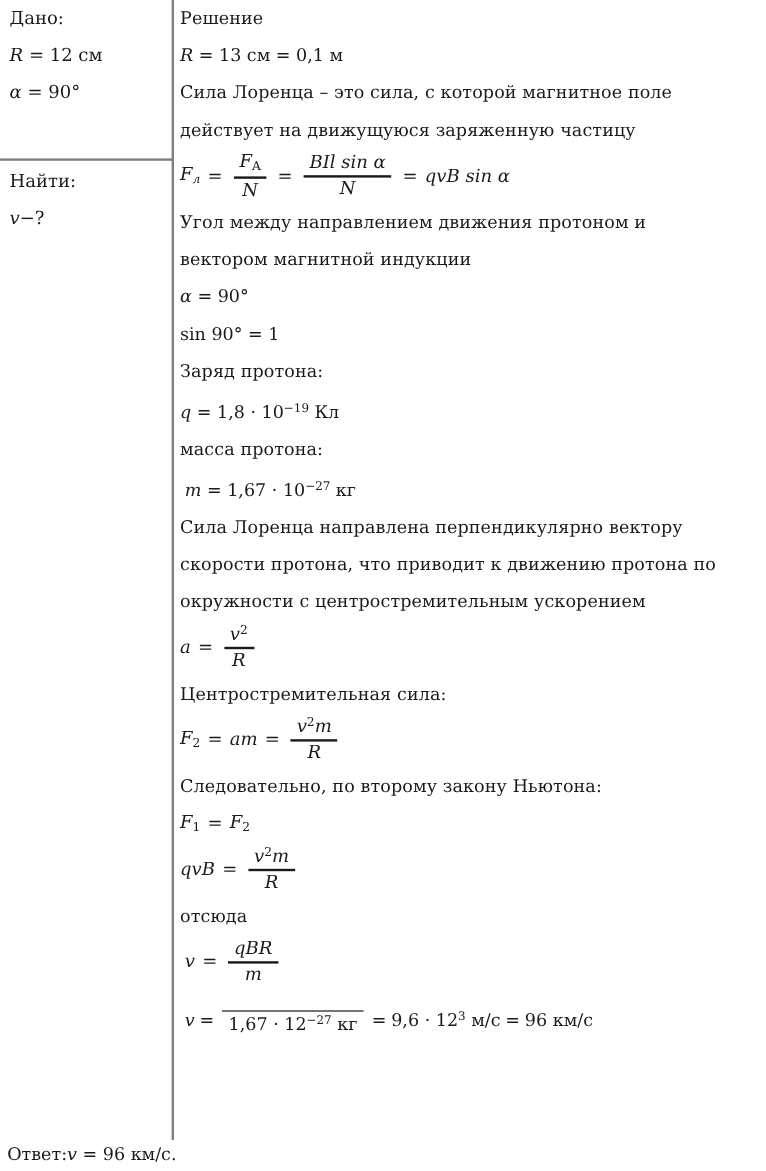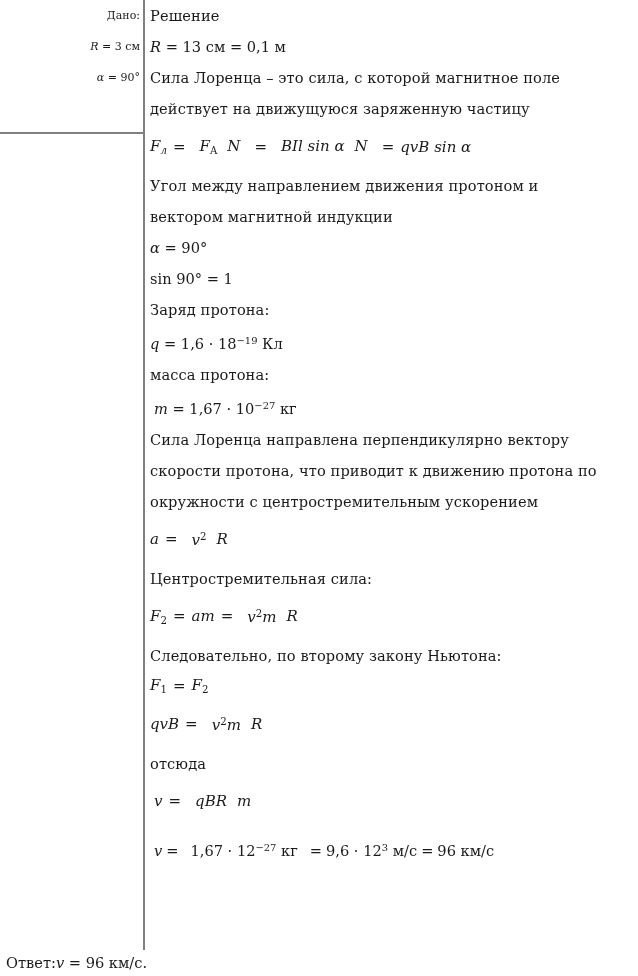--- a/index.html
+++ b/index.html
@@ -46,24 +46,23 @@
     top: 0;
     width: 132px;
   }
   #find-col {
     position: absolute;
     left: 8px;
     top: 136px;
     width: 132px;
   }
   .gline {
-    font-size: 11px;
+    font-size: 15px;
     line-height: 31px;
     white-space: nowrap;
-    text-align: right;
   }
 
   
   #solution-col {
     position: absolute;
     left: 150px;
     top: 0;
     width: 495px;
   }
   .sline {
@@ -95,21 +94,21 @@
     font-size: 15px;
     line-height: 1;
     white-space: nowrap;
   }
   .eq > * { flex: none; }
   .op { padding: 0 6px; }
   .op.tight { padding: 0 4px; }
 
   .frac {
     display: inline-flex;
-    flex-direction: row;
+    flex-direction: column;
     align-items: center;
     vertical-align: middle;
     margin: 14px 3px;
   }
   .frac .num,
   .frac .den {
     padding: 0 5px;
     line-height: 1.18;
     white-space: nowrap;
   }
@@ -139,29 +138,35 @@
 
 <div id="sheet">
 
   <div class="hrule"></div>
   <div class="vrule"></div>
 
   <div id="given-col">
     <div class="gline">Дано:</div>
 
     <div class="gline">
-      <span class="mi">R</span><span> = 3 см</span>
+      <span class="mi">R</span><span> = 12 см</span>
     </div>
 
 
     <div class="gline">
       <span class="mi">α</span><span> = 90°</span>
     </div>
   </div>
 
+  <div id="find-col">
+    <div class="gline">Найти:</div>
+    <div class="gline">
+      <span class="mi">v</span><span>−?</span>
+    </div>
+  </div>
 
   <div id="solution-col">
 
     <div class="sline prose">Решение</div>
 
     <div class="sline">
       <span class="mi">R</span><span> = 13 см = 0,1 м</span>
     </div>
 
     <div class="sline prose">Сила Лоренца – это сила, с которой магнитное поле</div>
@@ -189,21 +194,21 @@
     <div class="sline prose">вектором магнитной индукции</div>
 
     <div class="sline">
       <span class="mi">α</span><span> = 90°</span>
     </div>
 
     <div class="sline">sin 90° = 1</div>
 
     <div class="sline prose">Заряд протона:</div>
     <div class="sline">
-      <span class="mi">q</span><span> = 1,6 · 18</span><sup>−19</sup><span> Кл</span>
+      <span class="mi">q</span><span> = 1,8 · 10</span><sup>−19</sup><span> Кл</span>
     </div>
 
     <div class="sline prose">масса протона:</div>
     <div class="sline" style="padding-left:4px;">
       <span class="mi">m</span><span> = 1,67 · 10</span><sup>−27</sup><span> кг</span>
     </div>
 
     <div class="sline prose">Сила Лоренца направлена перпендикулярно вектору</div>
     <div class="sline prose">скорости протона, что приводит к движению протона по</div>
     <div class="sline prose">окружности с центростремительным ускорением</div>

